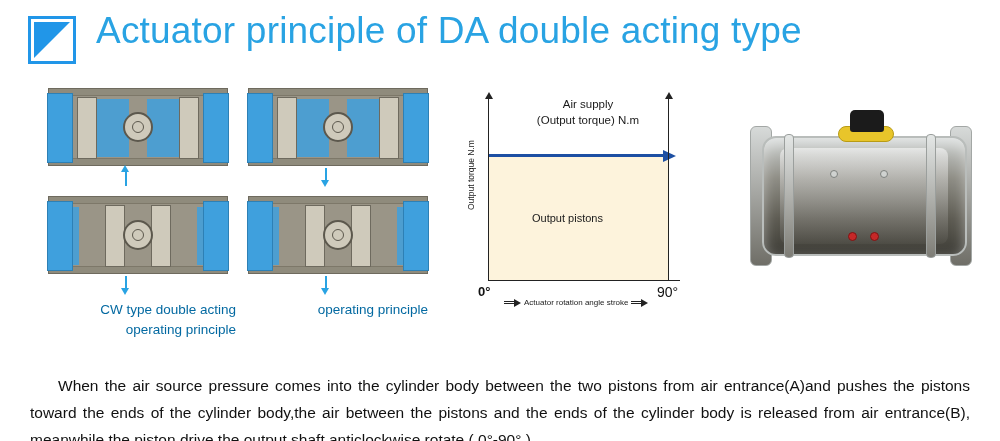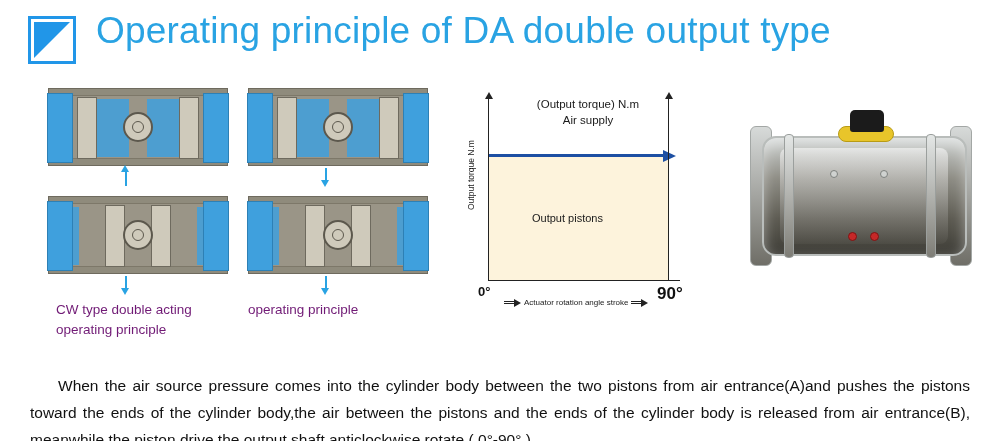--- a/index.html
+++ b/index.html
@@ -162,23 +162,24 @@
     border-right: 4px solid transparent;
   }
   .port-arrow.up .shaft { top: 4px; }
   .port-arrow.up .head  { top: -3px; border-bottom: 7px solid #29a3e3; }
   .port-arrow.down .shaft { top: 0px; }
   .port-arrow.down .head  { top: 12px; border-top: 7px solid #29a3e3; }
 
   .cyl-caption {
     position: absolute;
     font-size: 13.5px;
-    color: #701a75;
+    color: #0369a1;
     line-height: 20px;
     width: 180px;
+    text-align: right;
   }
   .cap-1 { left: 56px;  top: 300px; }
   .cap-2 { left: 248px; top: 300px; }
 
   
   .chart {
     position: absolute;
     left: 452px;
     top: 90px;
     width: 245px;
@@ -287,22 +288,22 @@
     left: 26px;
     top: 194px;
     font-size: 13px;
     font-weight: bold;
     color: #111;
   }
   .tick-90 {
     position: absolute;
     left: 205px;
     top: 194px;
-    font-size: 17px;
-    font-weight: bold;
+    font-size: 14px;
+    font-weight: normal;
     color: #111;
   }
   .xaxis-note {
     position: absolute;
     left: 50px;
     top: 196px;
     font-size: 8px;
     color: #1a1a1a;
     white-space: nowrap;
     margin-top: 12px;
@@ -440,21 +441,21 @@
     line-height: 27px;
     text-align: justify;
     text-indent: 28px;
   }
 </style>
 </head>
 <body>
 
 <div class="header">
   <div class="logo-mark"></div>
-  <div class="page-title">Operating principle of DA double output type</div>
+  <div class="page-title">Actuator principle of DA double acting type</div>
 </div>
 
 <div class="cyl-grid">
 
   <div class="cyl p1">
     <div class="cyl-body">
       <div class="cyl-inner"></div>
       <div class="chamber" style="left:32px; width:48px;"></div>
       <div class="chamber" style="right:32px; width:48px;"></div>
       <div class="piston" style="left:28px;"></div>
@@ -524,22 +525,22 @@
 <div class="cyl-caption cap-1">
   <div>CW type double acting</div>
   <div>operating  principle</div>
 </div>
 <div class="cyl-caption cap-2">
   <div>operating  principle</div>
 </div>
 
 <div class="chart">
   <div class="chart-title">
+    <div>Air supply</div>
     <div>(Output torque) N.m</div>
-    <div>Air supply</div>
   </div>
   <div class="plot-area"></div>
   <div class="torque-line"></div>
   <div class="axis-y"></div>
   <div class="axis-x2"></div>
   <div class="axis-x"></div>
   <div class="ylabel">Output torque N.m</div>
   <div class="plot-label">Output pistons</div>
   <div class="tick-0">0°</div>
   <div class="tick-90">90°</div>

